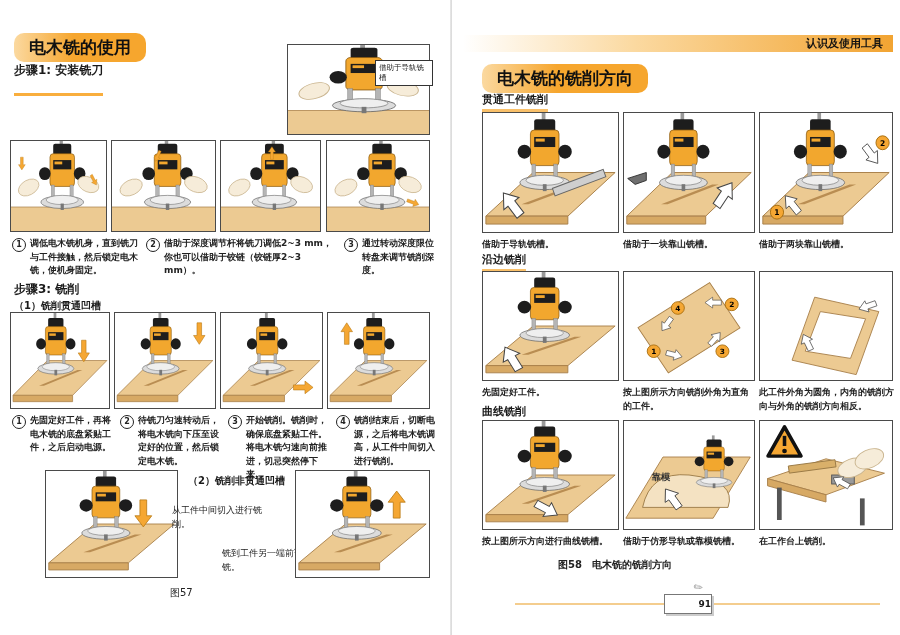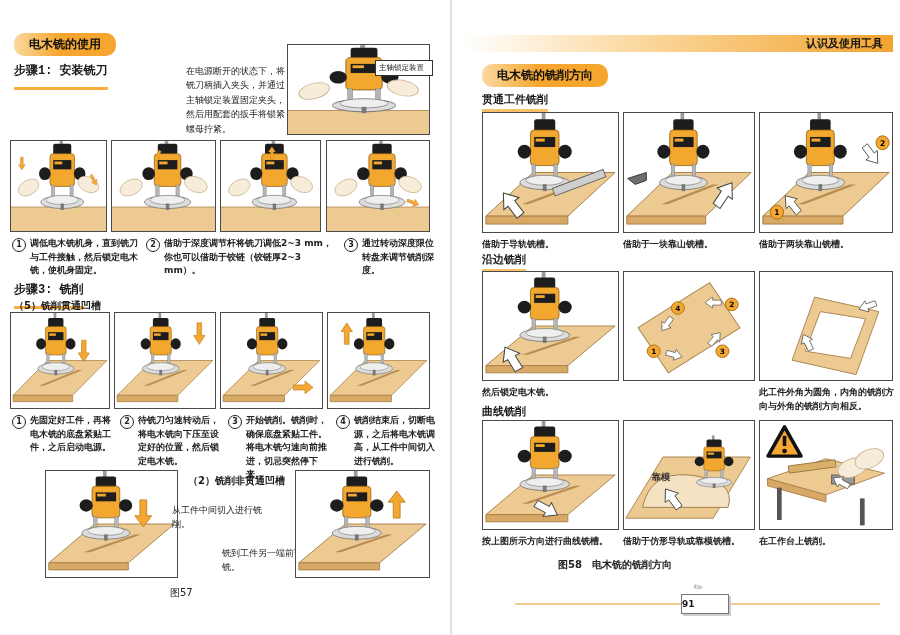--- a/index.html
+++ b/index.html
@@ -1,40 +1,40 @@
 <!DOCTYPE html>
 <html><head>
 <meta charset="utf-8">
 <style>
   html,body{margin:0;padding:0;background:#888;}
   #spread{position:relative;width:900px;height:635px;background:#ffffff;overflow:hidden;
           font-family:"DejaVu Sans","Liberation Sans",sans-serif;color:#1a1a1a;}
   .abs{position:absolute;}
   .pill{background:linear-gradient(90deg,#fbd9a0,#f6a62e 45%);border-radius:10px;
-        padding:3px 15px;font-weight:bold;font-size:12px;color:#111;white-space:nowrap;}
-  .h-step{font-weight:bold;font-size:12px;border-bottom:3px solid #f9ae3d;padding-bottom:8px;white-space:nowrap;font-family:Liberation Mono, monospace;}
+        padding:3px 15px;font-weight:bold;font-size:17px;color:#111;white-space:nowrap;}
+  .h-step{font-weight:bold;font-size:12px;border-bottom:3px solid #f9ae3d;padding-bottom:14px;white-space:nowrap;}
   .h-sub{font-weight:bold;font-size:10px;white-space:nowrap;}
   .h-group{font-weight:bold;font-size:11px;border-bottom:3px solid #f9c06a;padding-bottom:2px;white-space:nowrap;}
   .panel{position:absolute;background:#fff;border:1px solid #4a4a4a;box-sizing:border-box;overflow:hidden;}
   .panel svg{width:100%;height:100%;display:block;}
   .cap{position:absolute;font-size:9px;line-height:1.5;color:#222;display:flex;gap:4px;align-items:flex-start;}
   .cnum{flex:0 0 auto;display:inline-block;width:12px;height:12px;border:1.2px solid #222;border-radius:50%;
         text-align:center;line-height:12px;font-size:8px;font-weight:bold;margin-top:1px;}
   .ctext{flex:1 1 auto;font-weight:bold;}
   .note{position:absolute;font-size:9px;line-height:1.6;color:#222;}
   .header-bar{position:absolute;height:17px;line-height:17px;background:linear-gradient(90deg,#ffffff 0%,#fbd9a0 40%,#f2a432 100%);
               font-weight:bold;font-size:11px;text-align:right;padding-right:10px;box-sizing:border-box;color:#111;}
   .figcap{position:absolute;font-size:10px;color:#222;text-align:left;}
   .callout{position:absolute;background:#fff;border:1px solid #333;font-size:7.5px;line-height:1.3;
            padding:2px 3px;width:50px;text-align:left;}
   .gutter{position:absolute;left:450px;top:0;width:2px;height:635px;
           background:linear-gradient(90deg,#e9e9e9,#d8d8d8);}
   .pageline{position:absolute;height:2px;background:#f4cd8e;}
   .pagebox{position:absolute;background:#fff;border:1px solid #777;box-shadow:2px 2px 0 #ccc;
-           font-weight:bold;font-size:9px;text-align:left;line-height:18px;margin-left:17px;}
+           font-weight:bold;font-size:9px;text-align:right;line-height:18px;}
   .pencil{position:absolute;font-size:11px;color:#999;transform:rotate(-35deg);}
   .tmpl-label{font-size:10px;fill:#333;font-weight:bold;}
 </style>
 </head>
 <body>
 
 <svg width="0" height="0" style="position:absolute">
 <defs>
   <g id="router">
     <rect x="46" y="0" width="5" height="14" fill="#9a9a9a"></rect>
@@ -85,27 +85,26 @@
       </g>
 </defs>
 </svg>
 
 <div id="spread">
   <div class="gutter"></div>
 
   <div class="abs pill" style="left:14px;top:33px">电木铣的使用</div>
 
   <div class="abs h-step" style="left:14px;top:62px">步骤1: 安装铣刀</div>
-  <div class="note" style="left:186px;top:64px;width:100px">在电源断开的状态下，将铣刀柄插入夹头，并通过主轴锁定装置固定夹头，然后用配套的扳手将锁紧螺母拧紧。</div>
   <div class="panel" style="left:287px;top:44px;width:143px;height:91px">
     <svg viewBox="0 0 140 120" preserveAspectRatio="none">
       <use href="#scene-closeup"></use>
     </svg>
   </div>
-  <div class="callout" style="left:375px;top:60px">主轴锁定装置</div>
+  <div class="callout" style="left:375px;top:60px">借助于导轨铣槽</div>
 
 
   <div class="panel" style="left:10px;top:140px;width:97px;height:92px">
     <svg viewBox="0 0 140 120" preserveAspectRatio="none">
       <use href="#scene-closeup"></use>
         <use href="#oarrow" transform="translate(16,30) scale(0.5) rotate(180)"></use>
         <use href="#oarrow" transform="translate(122,52) scale(0.45) rotate(150)"></use>
     </svg>
   </div>
   <div class="panel" style="left:111px;top:140px;width:105px;height:92px">
@@ -134,21 +133,21 @@
   <div class="cap" style="left:146px;top:237px;width:192px">
     <span class="cnum">2</span>
     <span class="ctext">借助于深度调节杆将铣刀调低2~3 mm，你也可以借助于铰链（铰链厚2~3 mm）。</span>
   </div>
   <div class="cap" style="left:344px;top:237px;width:90px">
     <span class="cnum">3</span>
     <span class="ctext">通过转动深度限位转盘来调节铣削深度。</span>
   </div>
 
   <div class="abs h-step" style="left:14px;top:281px">步骤3: 铣削</div>
-  <div class="abs h-sub" style="left:14px;top:299px">（5）铣削贯通凹槽</div>
+  <div class="abs h-sub" style="left:14px;top:299px">（1）铣削贯通凹槽</div>
 
   <div class="panel" style="left:10px;top:312px;width:100px;height:97px">
     <svg viewBox="0 0 140 120" preserveAspectRatio="none">
       <use href="#scene-rw"></use>
         <use href="#oarrow" transform="translate(104,48) scale(0.8) rotate(180)"></use>
     </svg>
   </div>
   <div class="panel" style="left:114px;top:312px;width:102px;height:97px">
     <svg viewBox="0 0 140 120" preserveAspectRatio="none">
       <use href="#scene-rw"></use>
@@ -282,21 +281,24 @@
   </div>
   <div class="panel" style="left:759px;top:271px;width:134px;height:110px">
     <svg viewBox="0 0 140 120" preserveAspectRatio="none">
       <polygon points="34,98 58,28 126,44 102,114" fill="#ecca92" stroke="#a8804a"></polygon>
       <polygon points="48,88 64,44 112,52 96,96" fill="#ffffff" stroke="#a8804a"></polygon>
       <use href="#warrow" transform="translate(50,78) scale(0.6) rotate(-25)"></use>
       <use href="#warrow" transform="translate(114,38) scale(0.6) rotate(-110)"></use>
     </svg>
   </div>
   <div class="cap" style="left:482px;top:386px;width:130px">
-      <span class="ctext">然后锁定电木铣。</span>
+      <span class="ctext">先固定好工件。</span>
+    </div>
+  <div class="cap" style="left:623px;top:386px;width:133px">
+      <span class="ctext">按上图所示方向铣削外角为直角的工件。</span>
     </div>
   <div class="cap" style="left:759px;top:386px;width:136px">
       <span class="ctext">此工件外角为圆角，内角的铣削方向与外角的铣削方向相反。</span>
     </div>
 
   <div class="abs h-group" style="left:482px;top:404px">曲线铣削</div>
   <div class="panel" style="left:482px;top:420px;width:137px;height:110px">
     <svg viewBox="0 0 140 120" preserveAspectRatio="none">
       <use href="#scene-rw"></use>
         <use href="#warrow" transform="translate(66,98) scale(0.8) rotate(120)"></use>

